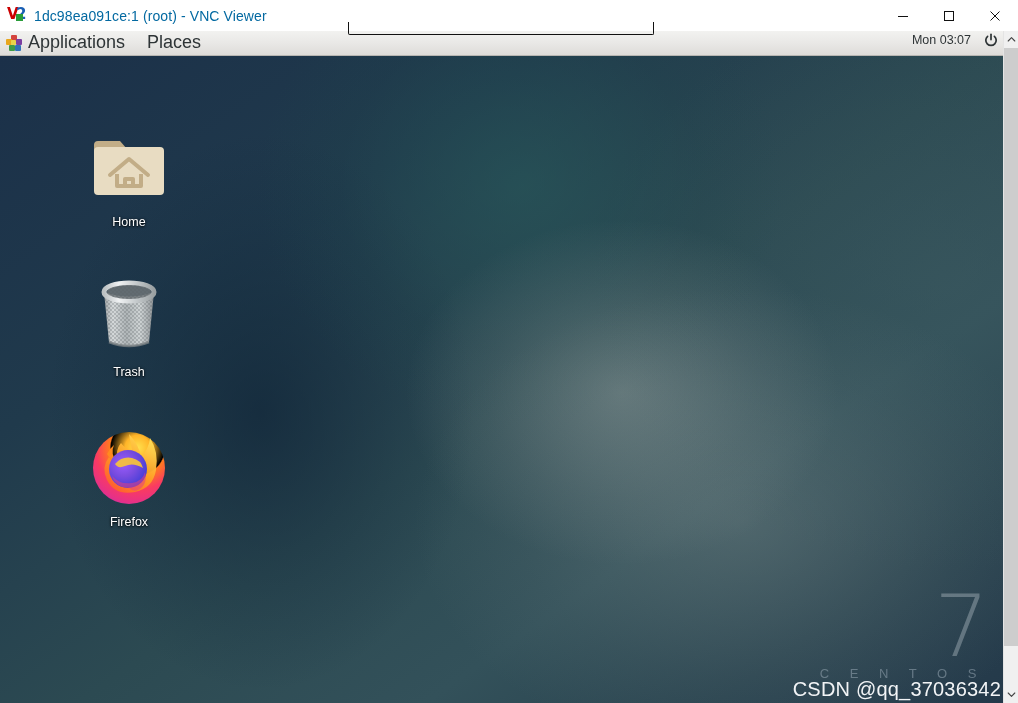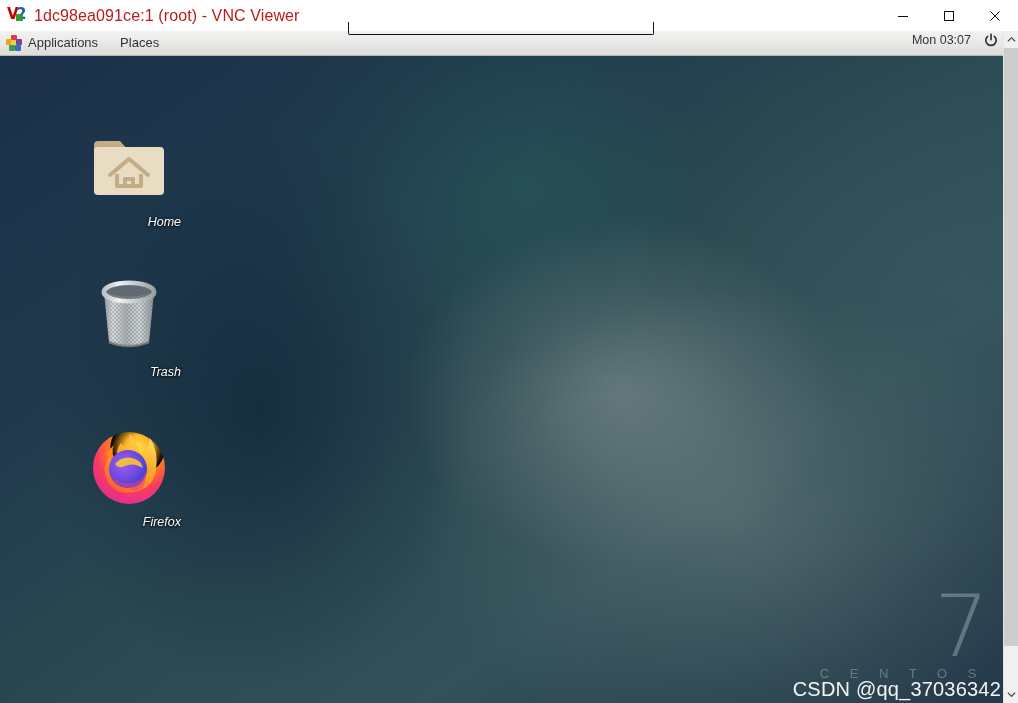--- a/index.html
+++ b/index.html
@@ -40,22 +40,22 @@
     font-size: 15px; font-weight: bold; line-height: 15px;
     color: #1a5fb4;
     font-family: "DejaVu Sans", sans-serif;
   }
   .vnc-logo .g {
     position: absolute; left: 9px; top: 8px;
     width: 7px; height: 7px;
     background: #2a9d3a;
   }
   .win-title {
-    font-size: 16px;
-    color: #b91c1c;
+    font-size: 14px;
+    color: #0369a1;
     letter-spacing: 0.1px;
     white-space: nowrap;
   }
   .winbtns {
     position: absolute; right: 0; top: 0;
     height: 31px;
     display: flex; align-items: center;
   }
   .winbtn {
     width: 46px; height: 31px;
@@ -102,21 +102,21 @@
   .apps-icon {
     width: 16px; height: 16px;
     margin-left: 6px; margin-right: 6px;
     position: relative; flex: 0 0 auto;
   }
   .apps-icon i {
     position: absolute; width: 6px; height: 6px; border-radius: 1px;
     display: block;
   }
   .panel-item {
-    font-size: 13px;
+    font-size: 18px;
     color: #2e3436;
     padding: 3px 9px 4px 0;
     cursor: pointer;
     white-space: nowrap;
   }
   .panel-item.places { padding-left: 13px; text-align: center; }
   .panel-right {
     position: absolute; right: 0; top: 0;
     height: 18px; display: flex; align-items: center;
   }
@@ -178,24 +178,23 @@
     letter-spacing: 0.2px;
     white-space: nowrap;
     z-index: 20;
     user-select: none;
   }
 
   
   .desk-icon {
     position: absolute;
     width: 104px;
-    text-align: right;
+    text-align: center;
     cursor: pointer;
     user-select: none;
-    font-style: italic;
   }
   .desk-icon .glyph {
     height: 96px;
     display: flex; align-items: center; justify-content: center;
   }
   .desk-icon .label {
     font-size: 12.5px;
     color: #ffffff;
     text-shadow: 0 1px 2px rgba(0,0,0,0.85), 0 0 3px rgba(0,0,0,0.6);
     margin-top: 1px;

